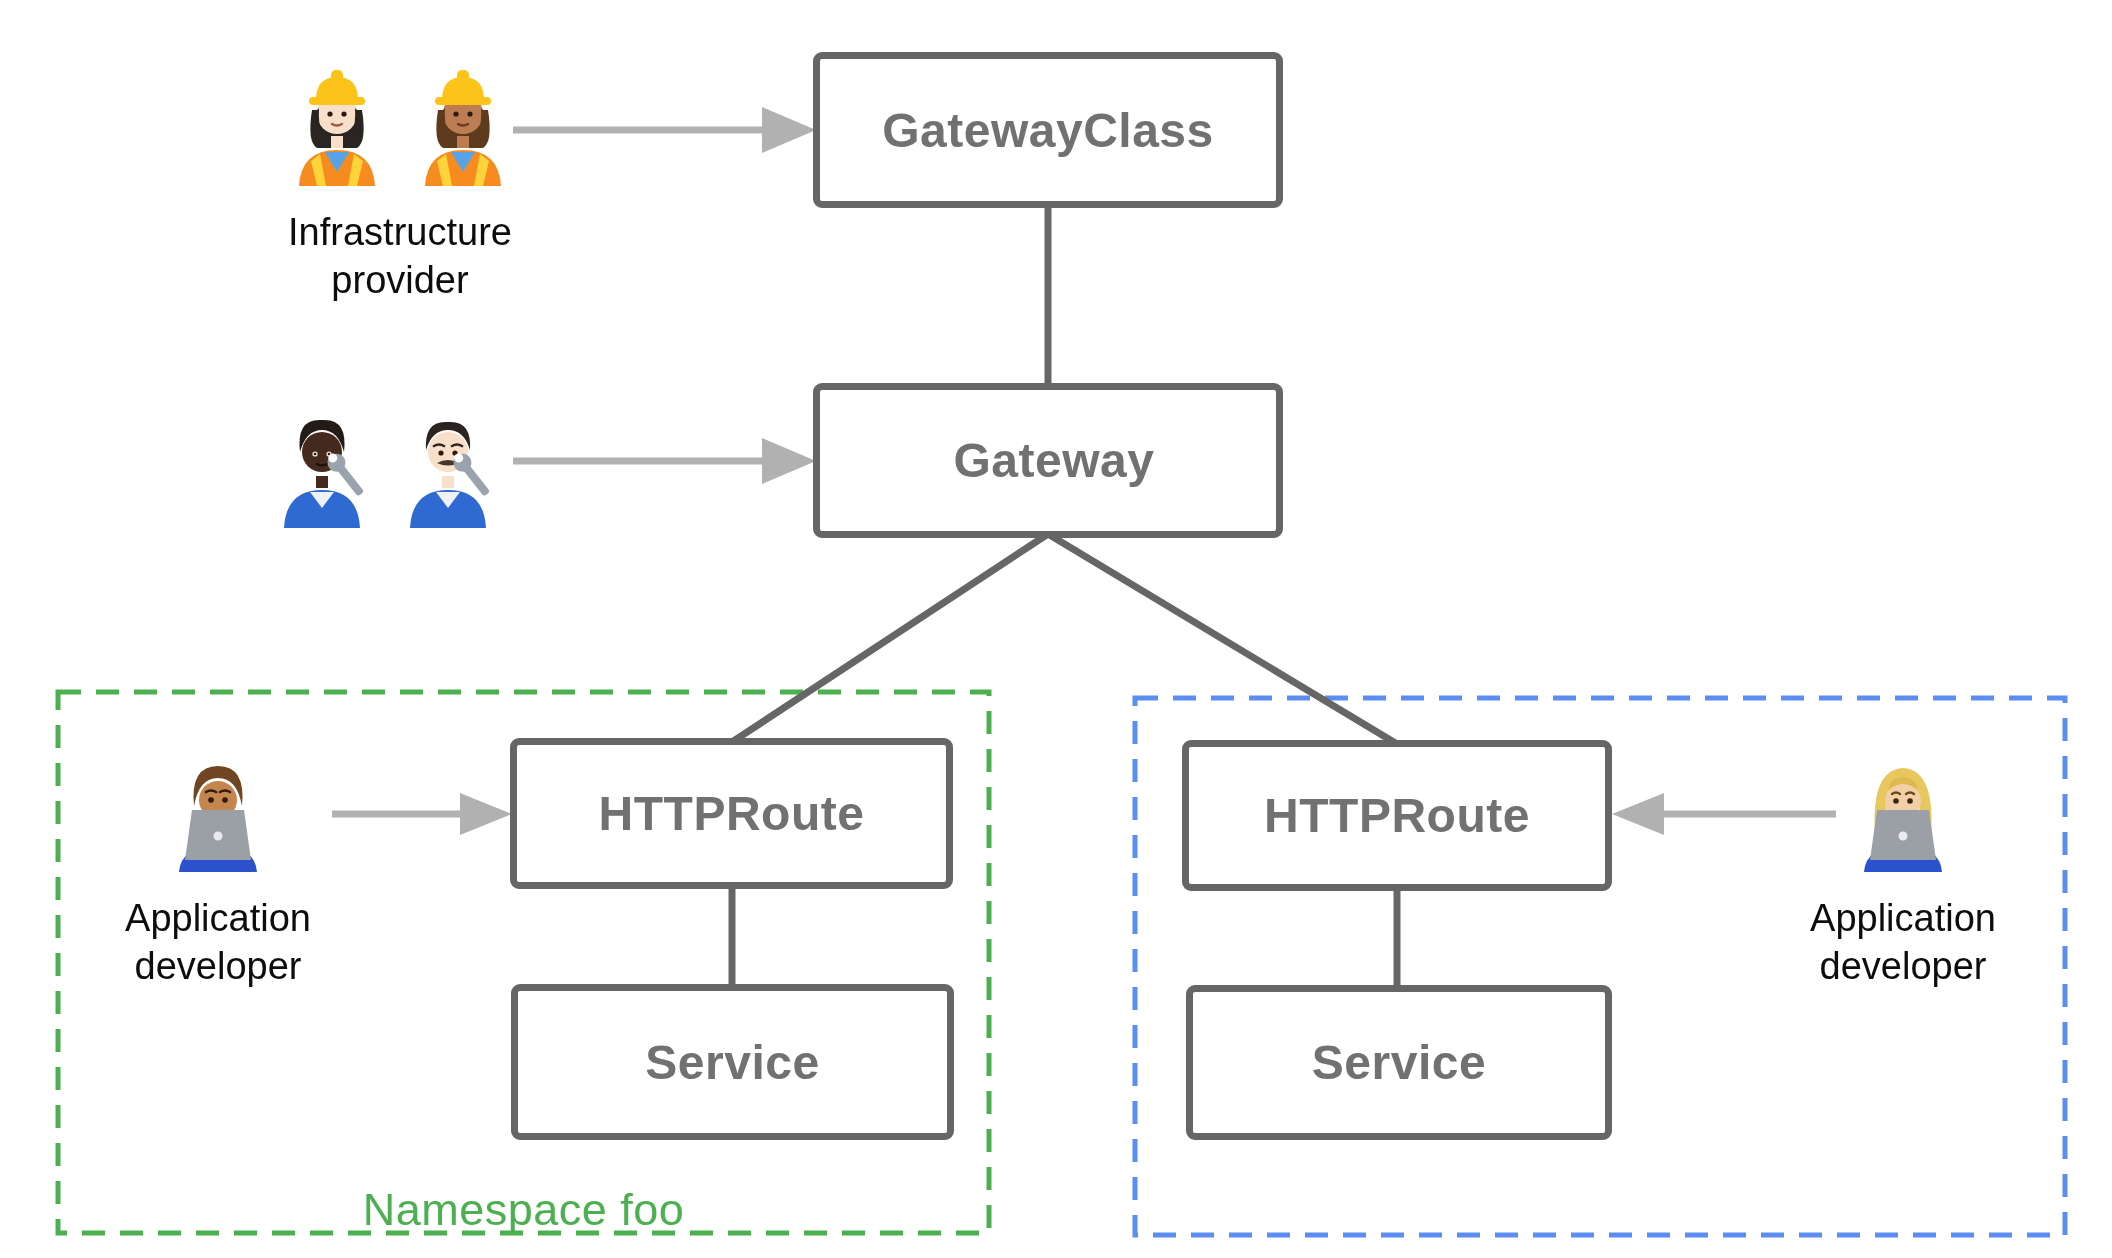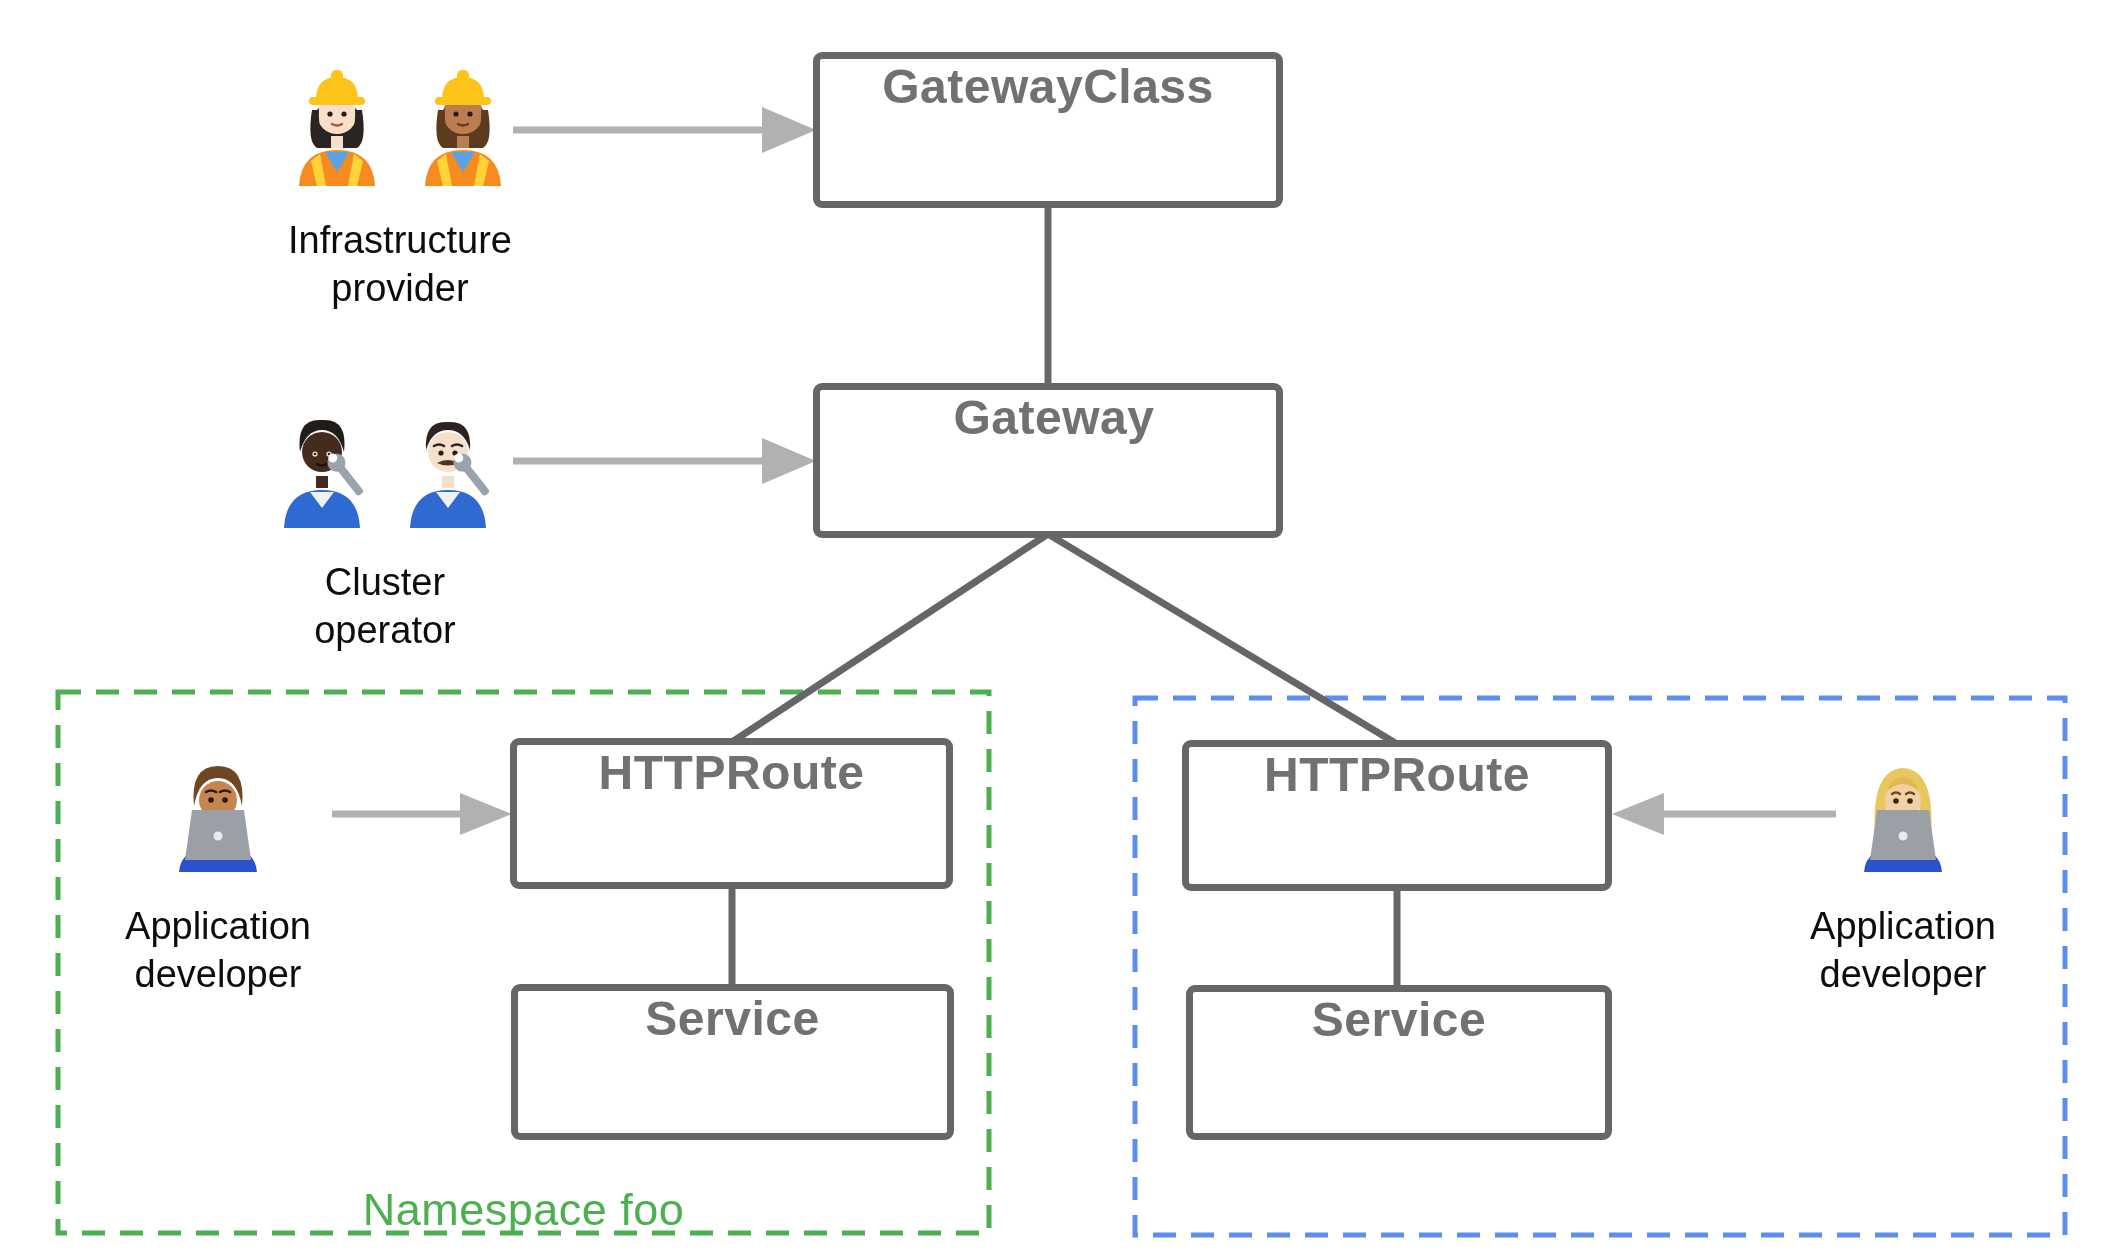--- a/index.html
+++ b/index.html
@@ -8,39 +8,39 @@
     width:2112px;height:1258px;
     background:#ffffff;
     font-family:"Liberation Sans",sans-serif;
     overflow:hidden;
   }
   #wires{position:absolute;left:0;top:0;width:2112px;height:1258px;}
 
   .node{
     position:absolute;box-sizing:border-box;
     border:7px solid #666666;border-radius:9px;background:#ffffff;
-    display:flex;justify-content:center;
+    display:flex;align-items:center;justify-content:center;
     font-weight:700;font-size:48px;color:#717171;letter-spacing:.5px;
   }
   #n-gatewayclass{left:813px;top:52px;width:470px;height:156px;}
   #n-gateway{left:813px;top:383px;width:470px;height:155px;padding-left:12px;}
   #n-httproute-foo{left:510px;top:738px;width:443px;height:151px;}
   #n-service-foo{left:511px;top:984px;width:443px;height:156px;}
   #n-httproute-bar{left:1182px;top:740px;width:430px;height:151px;}
   #n-service-bar{left:1186px;top:985px;width:426px;height:155px;}
 
   .persona{position:absolute;display:flex;flex-direction:column;align-items:center;}
   #p-infra{left:200px;top:58px;width:400px;}
   #p-cluster{left:185px;top:400px;width:400px;}
   #p-dev-foo{left:68px;top:744px;width:300px;}
   #p-dev-bar{left:1753px;top:744px;width:300px;}
   .icons{display:flex;gap:26px;align-items:flex-end;height:128px;}
   .p-icon{height:128px;width:auto;display:block;}
   .p-label{
-    margin-top:30px;font-size:38px;line-height:1.27;color:#0d0d0d;
+    margin-top:22px;font-size:38px;line-height:1.27;color:#0d0d0d;
     text-align:center;white-space:pre-line;font-weight:400;
   }
 
   .ns-label{position:absolute;font-weight:400;font-size:45px;text-align:center;letter-spacing:.5px;}
   #ns-label-foo{left:58px;width:931px;top:1184px;color:#4caf50;}
   #ns-label-bar{left:1135px;width:930px;top:1184px;color:#5c8df2;}
 
   .ns-rect{fill:none;stroke-width:5;stroke-dasharray:23 15;}
   .conn{stroke:#666666;stroke-width:7;fill:none;}
   .arrow-line{stroke:#b1b1b1;stroke-width:7;fill:none;}
@@ -170,22 +170,20 @@
         <circle cx="43" cy="53" r="2.6" fill="#2d1a10"></circle>
         <circle cx="57" cy="53" r="2.6" fill="#2d1a10"></circle>
         <path d="M39,63 Q50,57 61,63 Q50,68 39,63 Z" fill="#473527"></path>
         <g transform="rotate(-38 78 80)">
           <rect x="74" y="62" width="8" height="36" rx="3" fill="#9aa3ad"></rect>
           <circle cx="78" cy="58" r="9" fill="#9aa3ad"></circle>
           <circle cx="78" cy="52" r="4.5" fill="#ffffff"></circle>
         </g>
       </svg>
     </div>
-    <div class="p-label">Cluster
-operator</div>
   </div>
 
   <div class="persona" id="p-dev-foo">
     <div class="icons">
       <svg class="p-icon" viewBox="0 0 110 128">
         <path d="M31,62 Q27,22 55,22 Q83,22 79,62 Q74,34 55,34 Q36,34 31,62 Z" fill="#6f4522"></path>
         <circle cx="55" cy="56" r="19" fill="#c4854e"></circle>
         <path d="M43,48 Q48,45 53,48" stroke="#2d1a10" stroke-width="2.6" fill="none" stroke-linecap="round"></path>
         <path d="M57,48 Q62,45 67,48" stroke="#2d1a10" stroke-width="2.6" fill="none" stroke-linecap="round"></path>
         <circle cx="48" cy="56" r="2.8" fill="#2d1a10"></circle>

